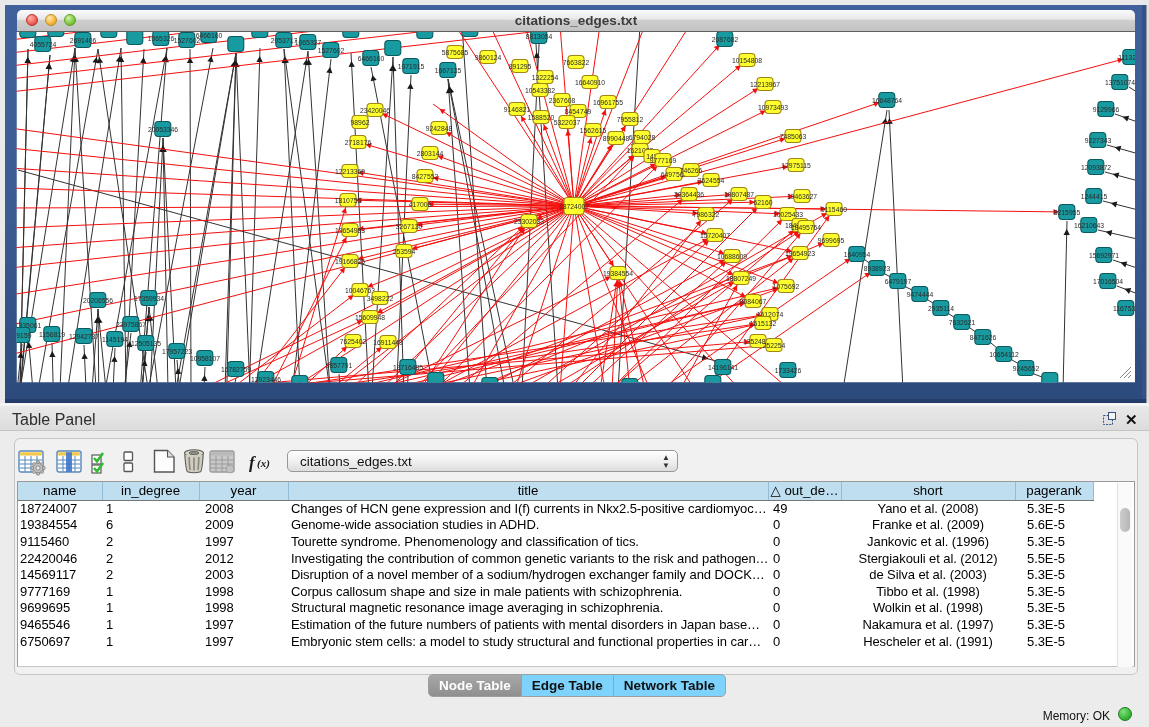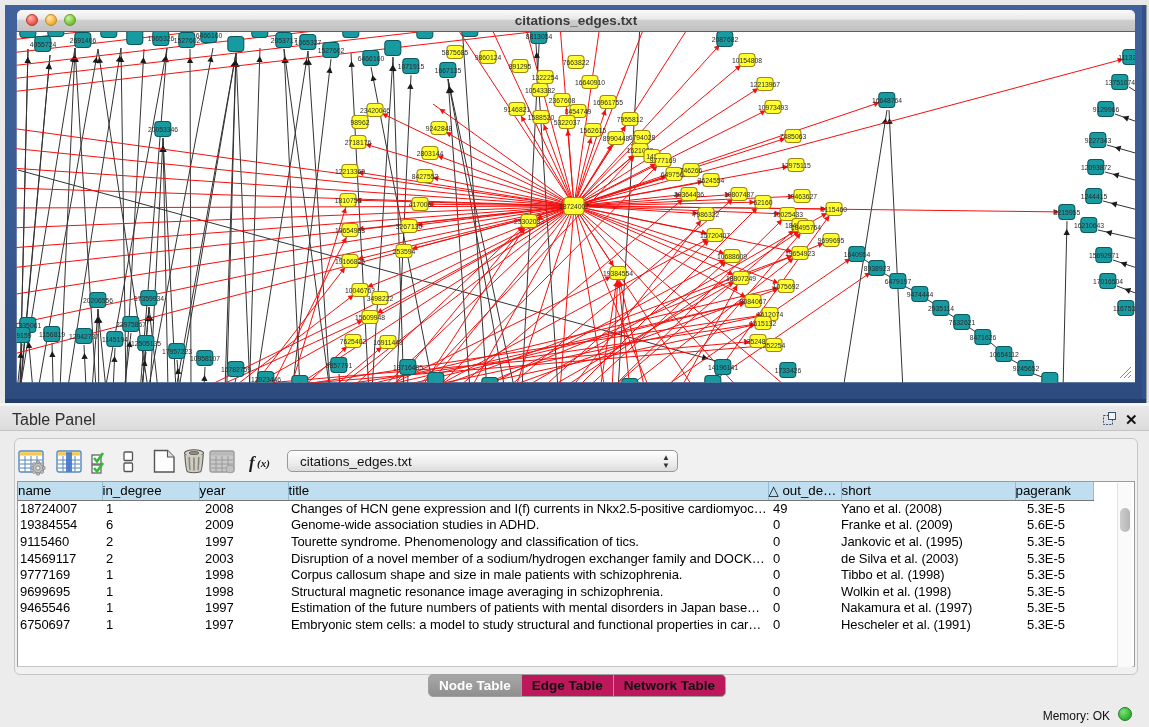--- a/index.html
+++ b/index.html
@@ -21,35 +21,35 @@
 #tpbar{position:absolute;left:0;top:406px;width:1149px;height:25px;background:linear-gradient(#e9e9e9,#dcdcdc);border-bottom:1px solid #c4c4c4}
 #tpbar .t{position:absolute;left:12px;top:5px;font-size:16px;color:#2e2e2e}
 #panelbg{position:absolute;left:0;top:431px;width:1149px;height:296px;background:#ececec}
 #panelbox{position:absolute;left:14px;top:438px;width:1124px;height:237px;background:#f1f1f1;border:1px solid #c6c6c6;border-radius:6px}
 #combo{position:absolute;left:287px;top:450px;width:391px;height:22px;background:linear-gradient(#ffffff,#ededed 60%,#dcdcdc);border:1px solid #989898;border-radius:5px}
 #combo .t{position:absolute;left:12px;top:3px;font-size:13.5px;color:#111}
 #combo .arr{position:absolute;right:7px;top:3px;font-size:8px;color:#333;line-height:8px;text-align:center}
 #tablewrap{position:absolute;left:17px;top:481px;width:1118px;height:186px;background:#fff;border:1px solid #9a9a9a;border-bottom:1px solid #c6c6c6}
 table{border-collapse:collapse;table-layout:fixed;width:1075px;font-size:13.3px;color:#000}
 thead td{background:#bfdff0;border-right:1px solid #93bdd4;border-bottom:1px solid #777;
- height:18px;font-size:13.3px;padding:0}
+ text-align:center;height:18px;font-size:13.3px;padding:0}
 tbody td{height:16.6px;padding:0;white-space:nowrap;overflow:hidden;font-size:13px;letter-spacing:-0.08px}
 td.c1{width:84px}td.c2{width:97px}td.c3{width:89px}td.c4{width:480px}td.c5{width:73px}td.c6{width:174px}td.c7{width:78px}
 tbody td.c1{padding-left:2px}
 tbody td.c2{padding-left:4px}
 tbody td.c3{padding-left:6px}
 tbody td.c4{padding-left:3px}
 tbody td.c5{padding-left:5px}
-tbody td.c6{}
+tbody td.c6{text-align:center}
 tbody td.c7{padding-left:12px}
 #sbtrack{position:absolute;right:2px;top:1px;width:15px;height:184px;background:#fafafa;border-left:1px solid #e0e0e0}
 #sbthumb{position:absolute;right:4px;top:26px;width:10px;height:24px;background:linear-gradient(90deg,#cdcdcd,#b5b5b5);border-radius:5px}
 
 #tabs{position:absolute;left:428px;top:674px;height:23px;font-size:13.5px;font-weight:bold}
-.tab{float:left;height:23px;line-height:22px;padding:0 10px;border:1px solid #9f9f9f;background:#be185d;color:#111}
+.tab{float:left;height:23px;line-height:22px;padding:0 10px;border:1px solid #9f9f9f;background:#7dd3fc;color:#111}
 .tab.sel{background:linear-gradient(#a8a8a8,#8f8f8f);color:#fff;border-radius:5px 0 0 5px;font-weight:bold}
 .tab.last{border-radius:0 5px 5px 0}
 .tab.mid{border-left:none;border-right:none}
 #mem{position:absolute;right:39px;top:709px;font-size:12px;color:#111}
 #memdot{position:absolute;right:17px;top:707px;width:14px;height:14px;border-radius:50%;background:radial-gradient(circle at 35% 30%,#7fe07f,#2eb12e 70%);border:1px solid #1d7a1d}
 #fltic{position:absolute;left:1103px;top:412px;width:13px;height:13px}
 #clsic{position:absolute;left:1125px;top:411px;font-size:15px;font-weight:bold;color:#111}
 </style></head><body>
 <div id="stage">
   <div id="frame">
@@ -629,22 +629,31 @@
             <td class="c5">0</td>
             <td class="c6">Franke et al. (2009)</td>
             <td class="c7">5.6E-5</td>
           </tr>
 <tr>
             <td class="c1">9115460</td>
             <td class="c2">2</td>
             <td class="c3">1997</td>
             <td class="c4">Tourette syndrome. Phenomenology and classification of tics.</td>
             <td class="c5">0</td>
-            <td class="c6">Jankovic et al. (1995)</td>
+            <td class="c6">Jankovic et al. (1996)</td>
             <td class="c7">5.3E-5</td>
+          </tr>
+<tr>
+            <td class="c1">22420046</td>
+            <td class="c2">2</td>
+            <td class="c3">2012</td>
+            <td class="c4">Investigating the contribution of common genetic variants to the risk and pathogen…</td>
+            <td class="c5">0</td>
+            <td class="c6">Stergiakouli et al. (2012)</td>
+            <td class="c7">5.5E-5</td>
           </tr>
 <tr>
             <td class="c1">14569117</td>
             <td class="c2">2</td>
             <td class="c3">2003</td>
             <td class="c4">Disruption of a novel member of a sodium/hydrogen exchanger family and DOCK…</td>
             <td class="c5">0</td>
             <td class="c6">de Silva et al. (2003)</td>
             <td class="c7">5.3E-5</td>
           </tr>

